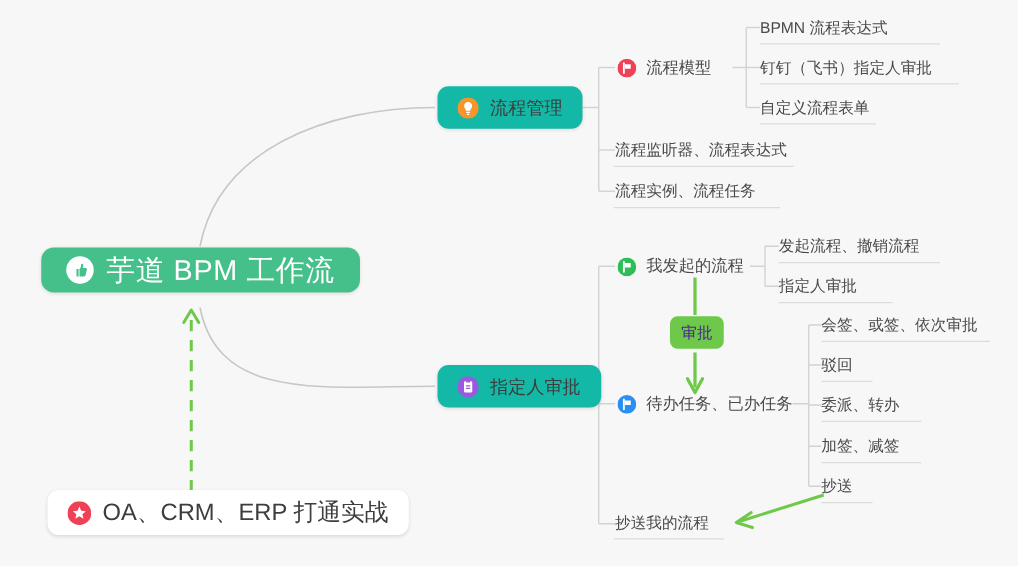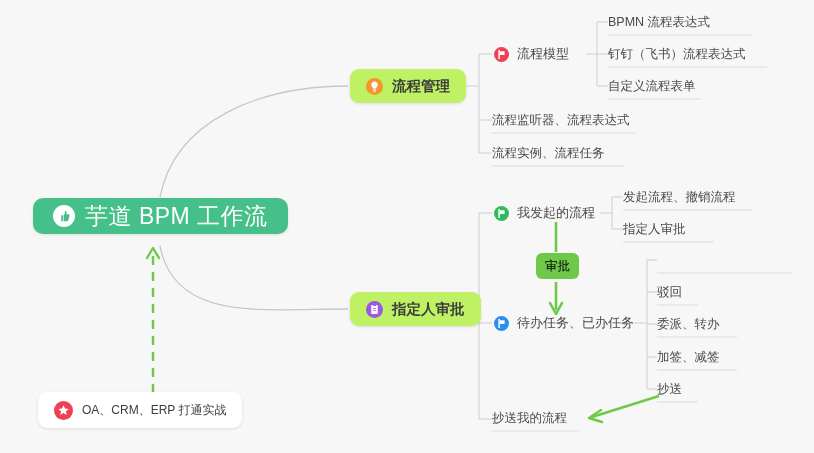--- a/index.html
+++ b/index.html
@@ -47,28 +47,27 @@
     height: 36px;
     box-shadow: 0 1px 3px rgba(0,0,0,0.10);
     color: #ffffff;
     font-size: 23px;
     letter-spacing: 0.5px;
   }
   .root-node .label { margin-left: 10px; }
 
   
   .branch-node {
-    background: #bef264;
+    background: #14b8a6;
     border-radius: 9px;
     padding: 0 16px;
     height: 34px;
     box-shadow: 0 1px 3px rgba(0,0,0,0.11);
     font-size: 14.5px;
     color: #3d3d3d;
-    font-weight: bold;
   }
   .branch-node .label { margin-left: 9px; }
 
   
   .sub-node {
     font-size: 13px;
     color: #4a4a4a;
     height: 20px;
   }
   .sub-node .label { margin-left: 8px; }
@@ -81,31 +80,31 @@
     padding: 0 6px;
   }
 
   
   .callout-node {
     background: #ffffff;
     border-radius: 9px;
     padding: 0 16px;
     height: 36px;
     box-shadow: 0 1px 3px rgba(0,0,0,0.11);
-    font-size: 12px;
+    font-size: 19px;
     color: #3d3d3d;
   }
   .callout-node .label { margin-left: 9px; }
 
   
   .pill-node {
     background: #6fc càng;
     background: #6ec94a;
     border-radius: 6px;
-    color: #000000;
+    color: #4c1d95;
     font-size: 12.5px;
     height: 26px;
     padding: 0 9px;
     justify-content: center;
   }
 
   
   .ic {
     display: inline-flex;
     align-items: center;
@@ -232,21 +231,21 @@
         <path d="M5.9 4.3 L10.6 4.3 L10.6 8.0 L5.9 8.0 Z" fill="#ffffff"></path>
       </svg>
     </span>
     <span class="label">流程模型</span>
   </div>
 
   <div class="node leaf-node" style="left:602px; top:11px;">
     <span>BPMN 流程表达式</span>
   </div>
   <div class="node leaf-node" style="left:602px; top:43px;">
-    <span>钉钉（飞书）流程表达式</span>
+    <span>钉钉（飞书）指定人审批</span>
   </div>
   <div class="node leaf-node" style="left:602px; top:75px;">
     <span>自定义流程表单</span>
   </div>
 
   <div class="node leaf-node" style="left:486px; top:109px;">
     <span>流程监听器、流程表达式</span>
   </div>
   <div class="node leaf-node" style="left:486px; top:142px;">
     <span>流程实例、流程任务</span>
@@ -287,20 +286,23 @@
     <span class="ic ic-16">
       <svg width="15" height="15" viewBox="0 0 15 15">
         <circle cx="7.5" cy="7.5" r="7.5" fill="#2a8ff0"></circle>
         <path d="M5.1 3.6 L5.1 11.4" stroke="#ffffff" stroke-width="1.5" stroke-linecap="round"></path>
         <path d="M5.9 4.3 L10.6 4.3 L10.6 8.0 L5.9 8.0 Z" fill="#ffffff"></path>
       </svg>
     </span>
     <span class="label">待办任务、已办任务</span>
   </div>
 
+  <div class="node leaf-node" style="left:651px; top:249px;">
+    <span>会签、或签、依次审批</span>
+  </div>
   <div class="node leaf-node" style="left:651px; top:281px;">
     <span>驳回</span>
   </div>
   <div class="node leaf-node" style="left:651px; top:313px;">
     <span>委派、转办</span>
   </div>
   <div class="node leaf-node" style="left:651px; top:346px;">
     <span>加签、减签</span>
   </div>
   <div class="node leaf-node" style="left:651px; top:378px;">

